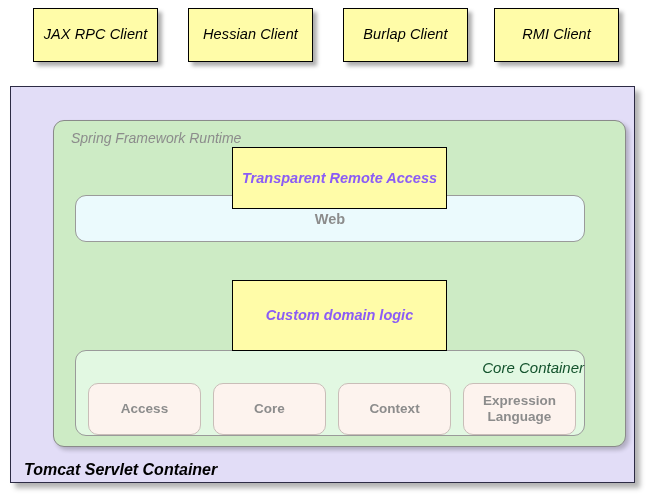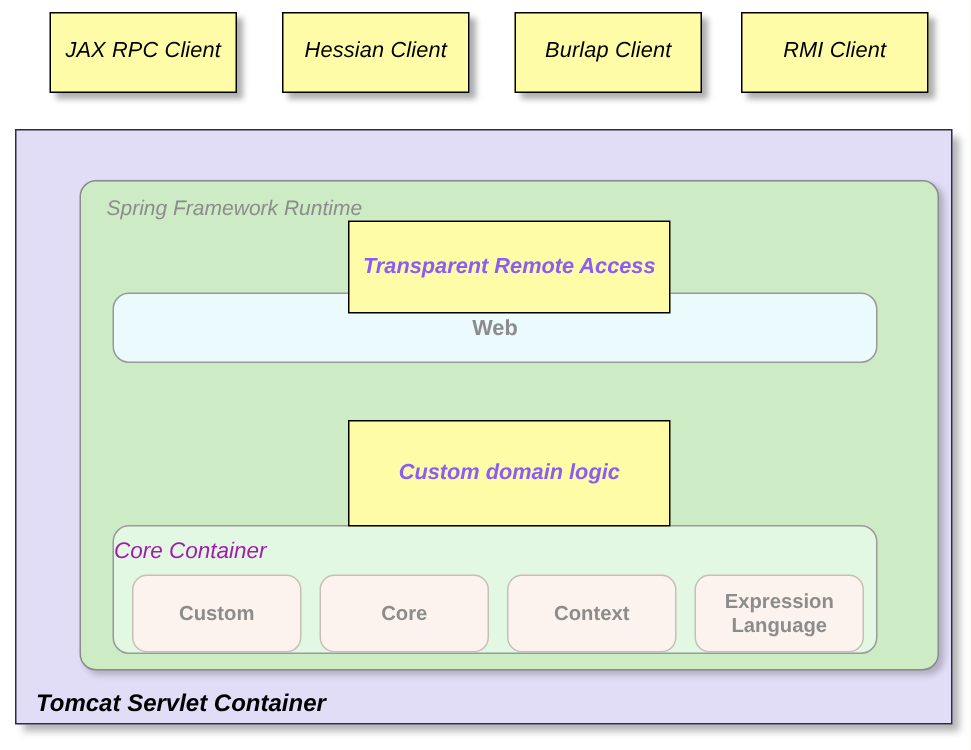--- a/index.html
+++ b/index.html
@@ -106,24 +106,24 @@
   #core-container {
     background: #e2f8e2;
     border: 1.5px solid #9a9a9a;
     border-radius: 11px;
   }
   #core-container-label {
     position: absolute;
     top: 8px;
     left: 0;
     right: 0;
-    text-align: left;
+    text-align: right;
     font-style: italic;
     font-size: 15px;
-    color: #a21caf;
+    color: #14532d;
   }
   .core-module {
     background: #fdf3ee;
     border: 1.5px solid #c9bdb8;
     border-radius: 10px;
     display: flex;
     align-items: center;
     justify-content: center;
     text-align: center;
   }
@@ -163,21 +163,21 @@
 
       <div class="abs" id="web-band" style="left:21px; top:74px; width:510px; height:47px;">
         <span class="label">Web</span>
       </div>
 
       <div class="abs" id="core-container" style="left:21px; top:229px; width:510px; height:86px;">
 
         <div id="core-container-label">Core Container</div>
 
         <div class="abs core-module" style="left:12px; top:32px; width:113px; height:52px;">
-          <span class="label">Custom</span>
+          <span class="label">Access</span>
         </div>
 
         <div class="abs core-module" style="left:137px; top:32px; width:113px; height:52px;">
           <span class="label">Core</span>
         </div>
 
         <div class="abs core-module" style="left:262px; top:32px; width:113px; height:52px;">
           <span class="label">Context</span>
         </div>
 

